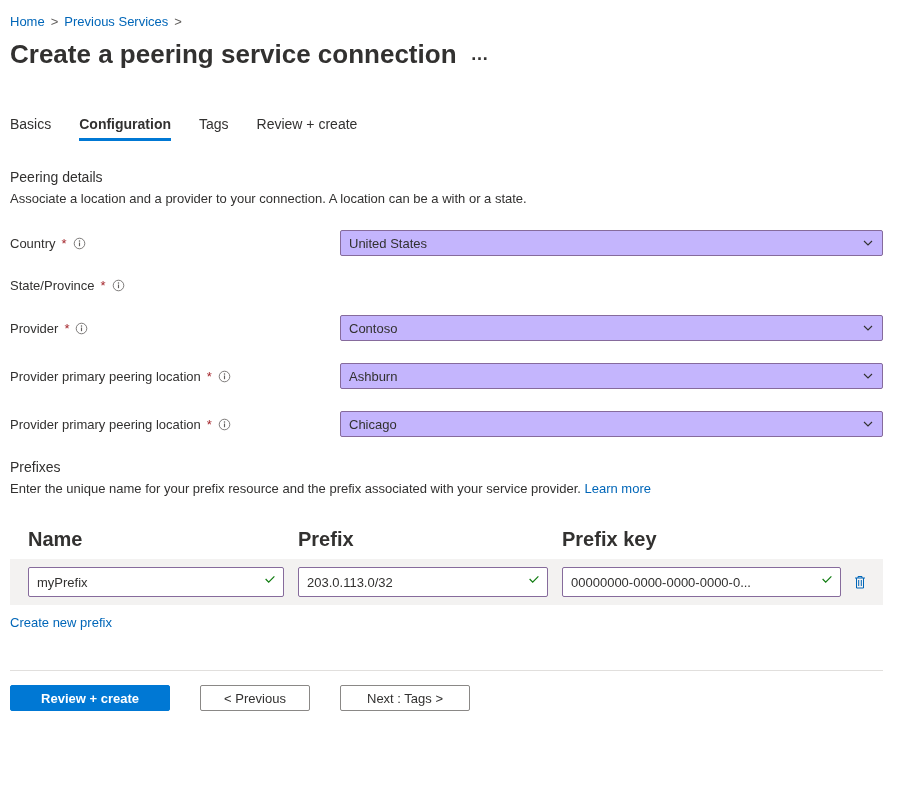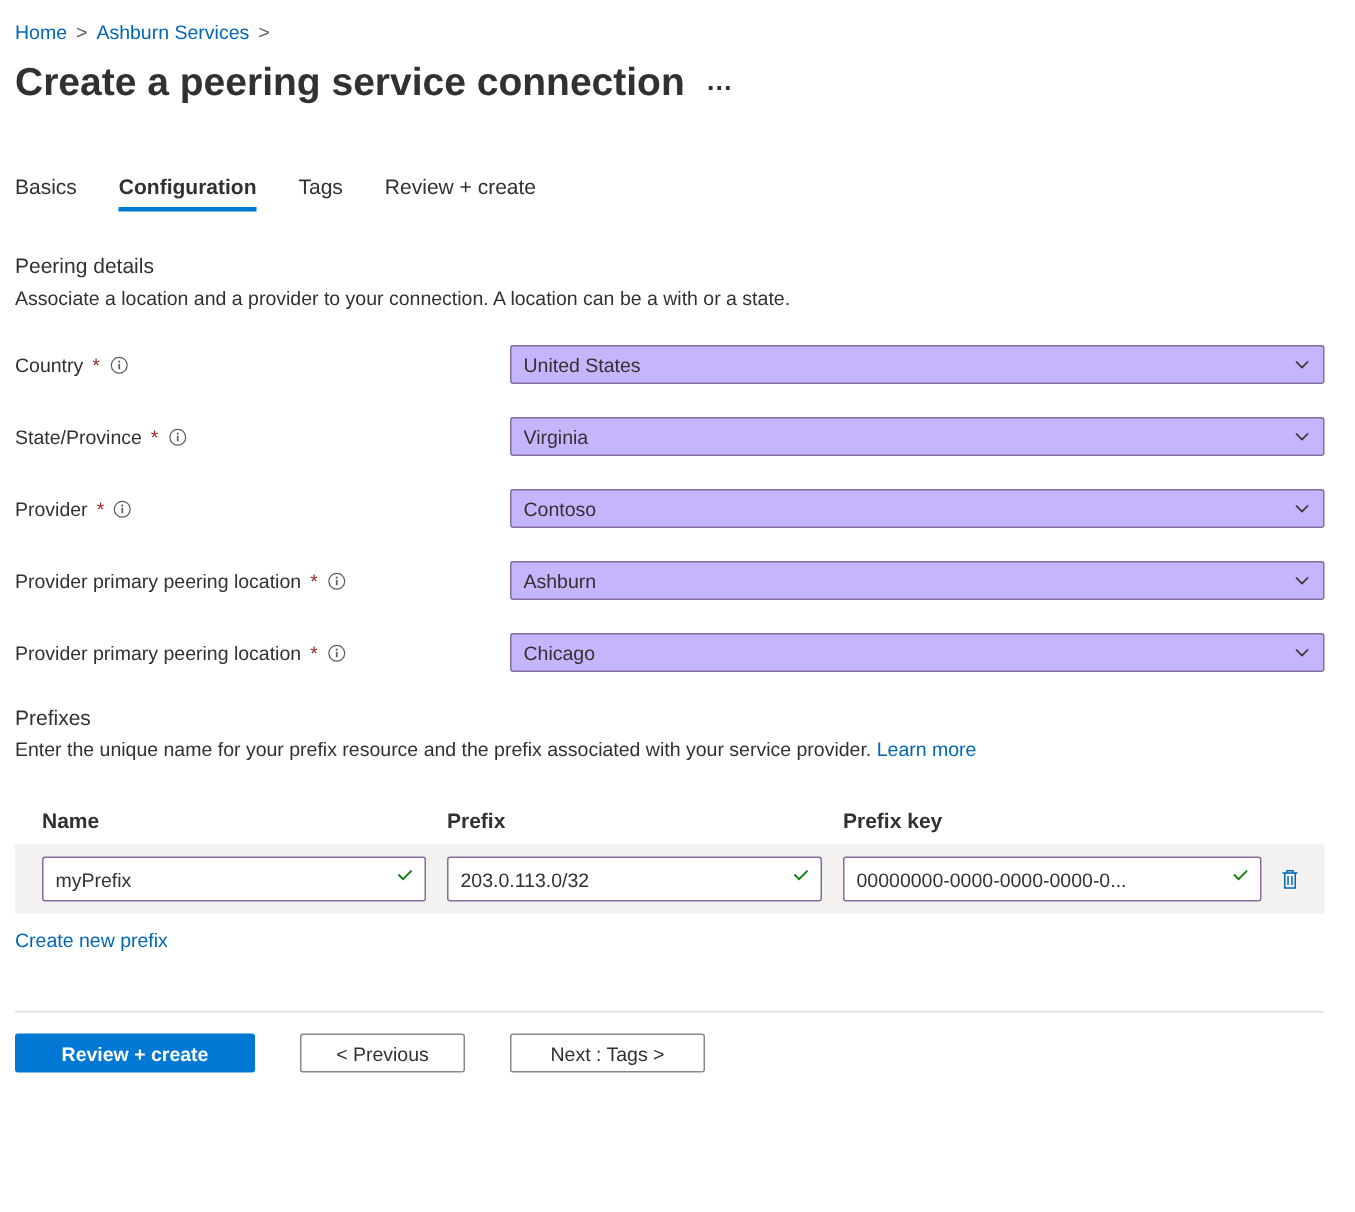--- a/index.html
+++ b/index.html
@@ -48,21 +48,21 @@
     color:#323130;
   }
   .select.purple { border-color: #866b9c; }
   .chev { width: 12px; height: 12px; display:inline-flex; align-items:center; justify-content:center;}
   .chev svg { width:12px; height:12px; }
 
   .info-icon { width:13px; height:13px; display:inline-flex; }
   .info-icon svg { width:13px; height:13px; }
 
   .prefix-table-wrap { margin: 0 0 6px 0;}
-  .prefix-header { display:flex; padding: 8px 10px 8px 18px; font-weight:600; font-size:14px;}
+  .prefix-header { display:flex; padding: 8px 10px 8px 18px; font-weight:600; font-size:20px;}
   .col-name { width: 270px; }
   .col-prefix { width: 264px; }
   .col-key { flex:1; }
   .prefix-row { display:flex; align-items:center; background:#f3f2f1; padding: 8px 10px 8px 18px; gap:0;}
   .prefix-row .col-name, .prefix-row .col-prefix { padding-right: 14px;}
   .input-validated {
     position: relative;
     width: 100%;
     height: 30px;
     border: 1px solid #866b9c;
@@ -103,21 +103,21 @@
   .btn.primary { background:#0078d4; border-color:#0078d4; color:#fff; font-weight:600; min-width:160px;}
   .btn.secondary { min-width:110px; }
   .truncate { white-space:nowrap; overflow:hidden; text-overflow:ellipsis; }
 </style>
 </head>
 <body>
 
 <nav class="breadcrumb">
   <a>Home</a>
   <span class="sep">&gt;</span>
-  <a>Ashburn Services</a>
+  <a>Previous Services</a>
   <span class="sep">&gt;</span>
 </nav>
 
 <h1>
   <span>Create a peering service connection</span>
   <span class="more-dots">…</span>
 </h1>
 
 <div class="tabs">
   <div class="tab">Basics</div>
@@ -157,30 +157,20 @@
   <div class="label">
     <span>State/Province</span>
     <span class="req">*</span>
     <span class="info-icon">
       <svg viewBox="0 0 16 16">
           <circle cx="8" cy="8" r="6.5" fill="none" stroke="#605e5c"></circle>
           <circle cx="8" cy="5" r="0.9" fill="#605e5c"></circle>
           <rect x="7.3" y="6.8" width="1.4" height="4.5" fill="#605e5c"></rect>
         </svg>
     </span>
-  </div>
-  <div class="field">
-    <div class="select purple">
-      <span>Virginia</span>
-      <span class="chev">
-          <svg viewBox="0 0 12 12">
-            <path d="M2 4 L6 8 L10 4" fill="none" stroke="#323130" stroke-width="1.1"></path>
-          </svg>
-        </span>
-    </div>
   </div>
 </div>
 
 <div class="form-row">
   <div class="label">
     <span>Provider</span>
     <span class="req">*</span>
     <span class="info-icon">
       <svg viewBox="0 0 16 16">
           <circle cx="8" cy="8" r="6.5" fill="none" stroke="#605e5c"></circle>

